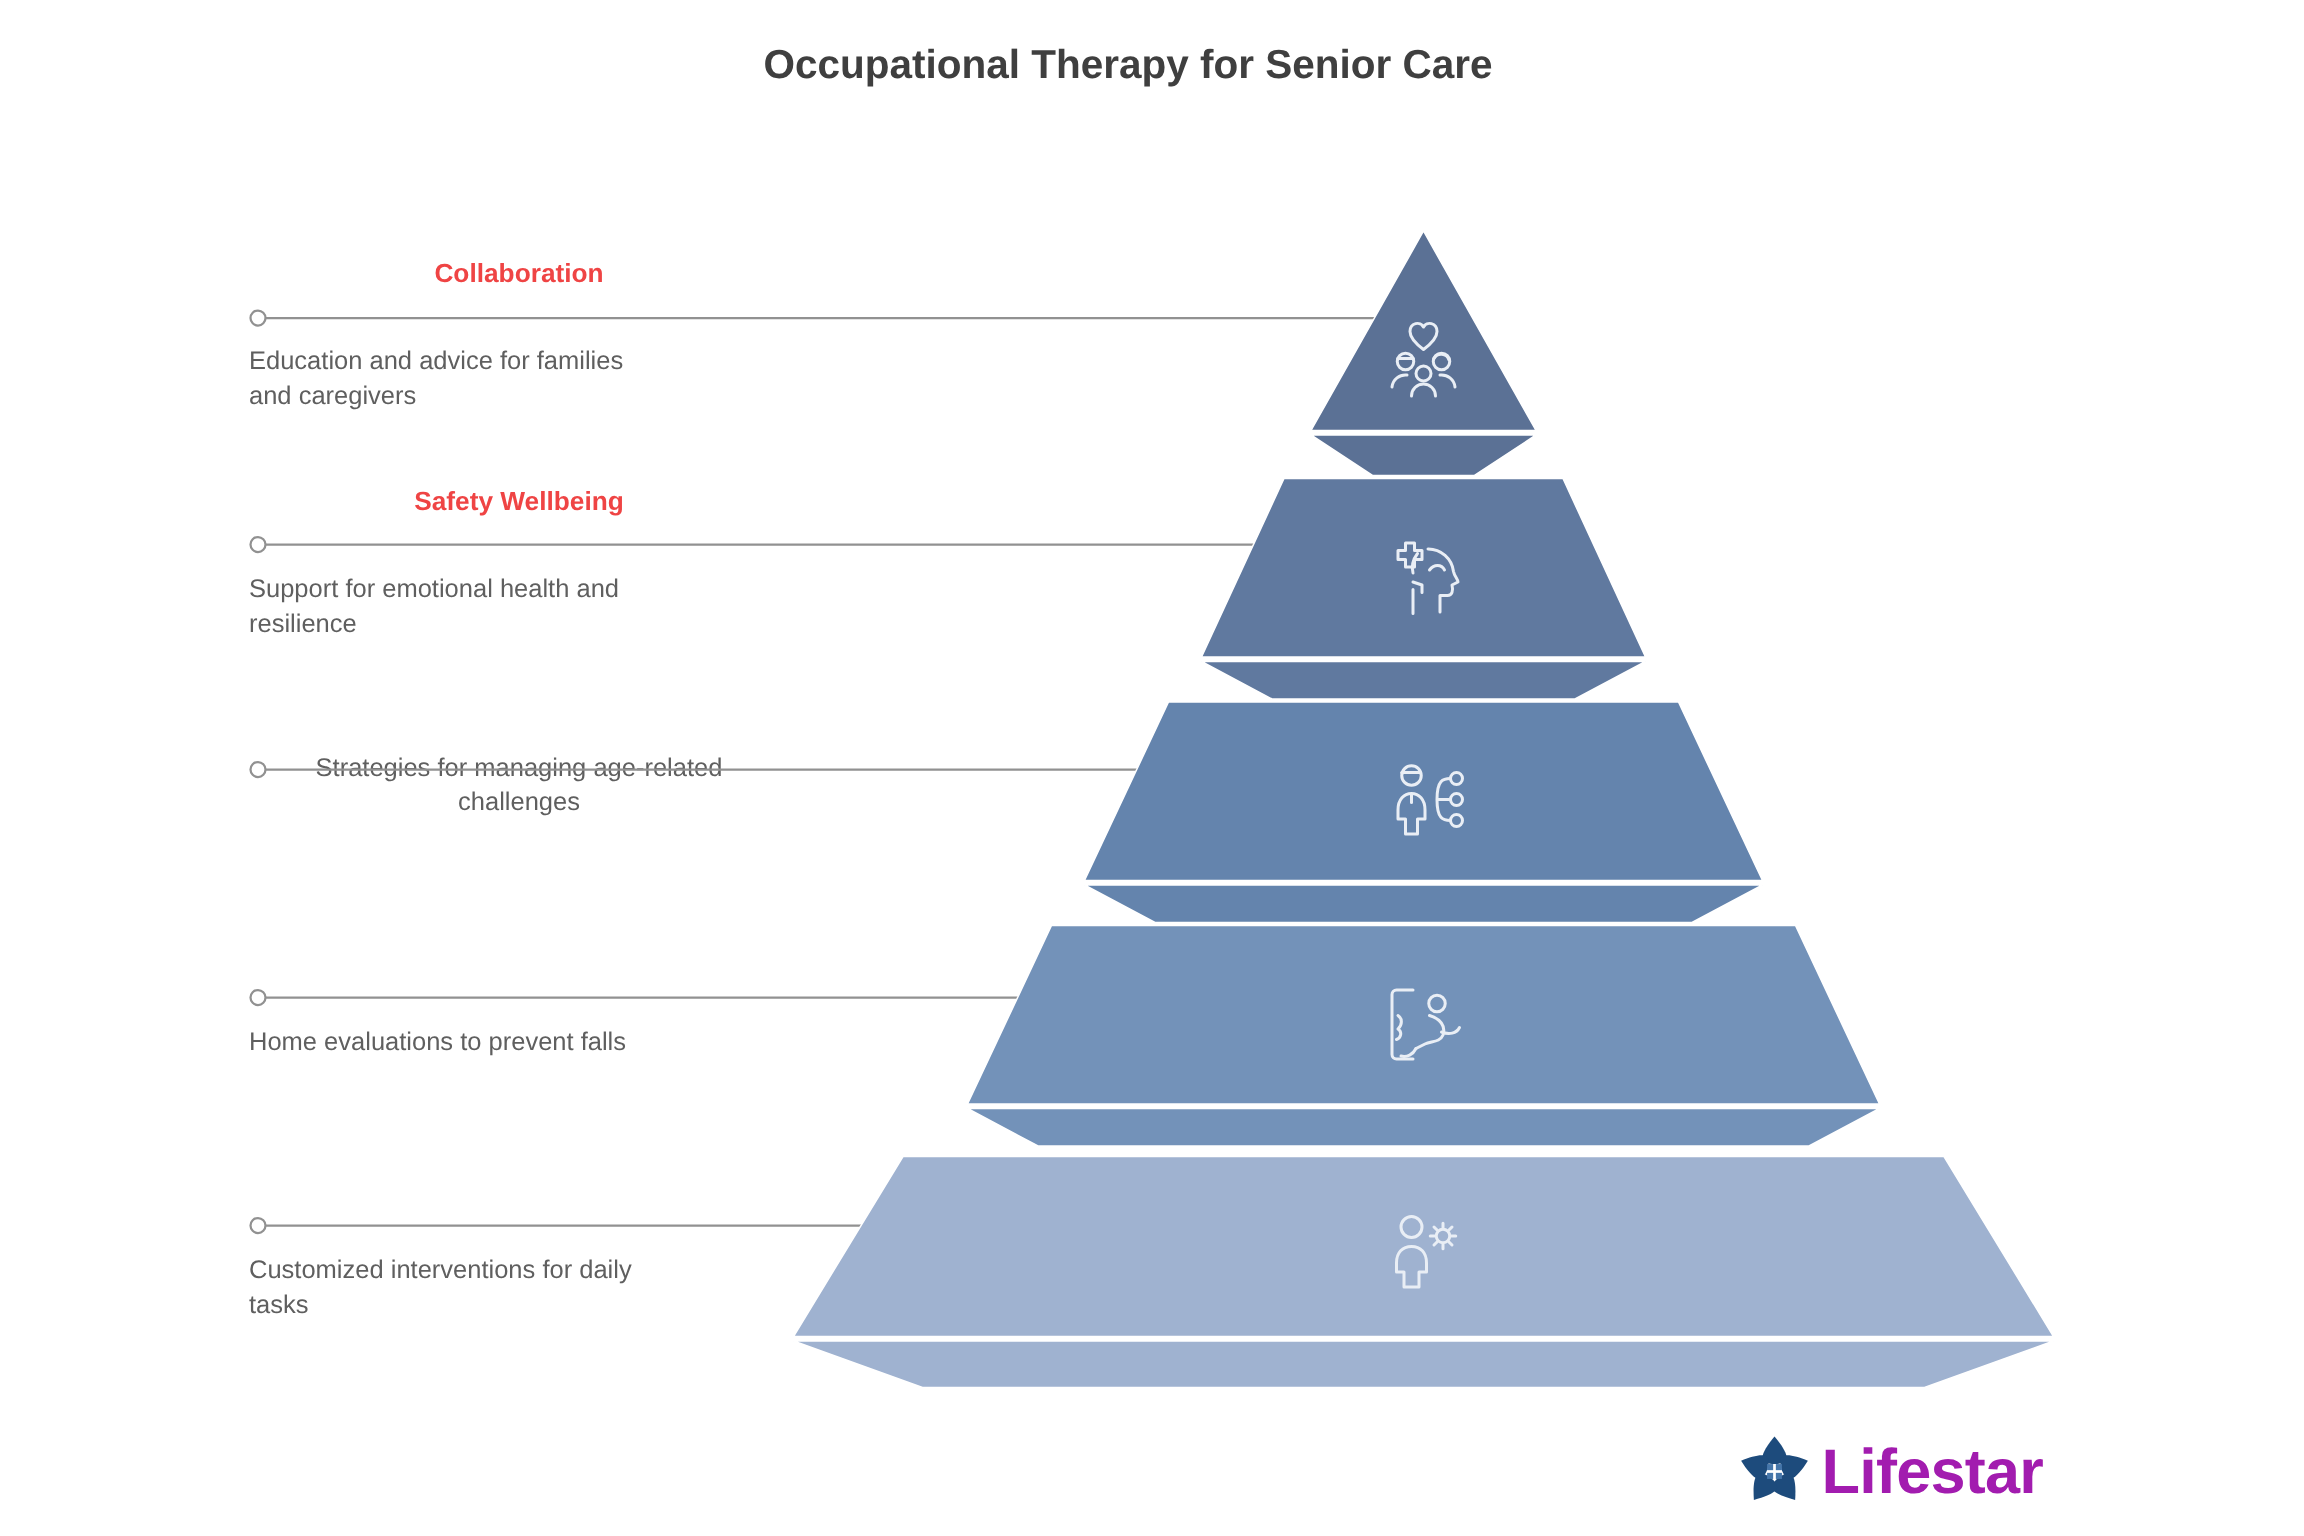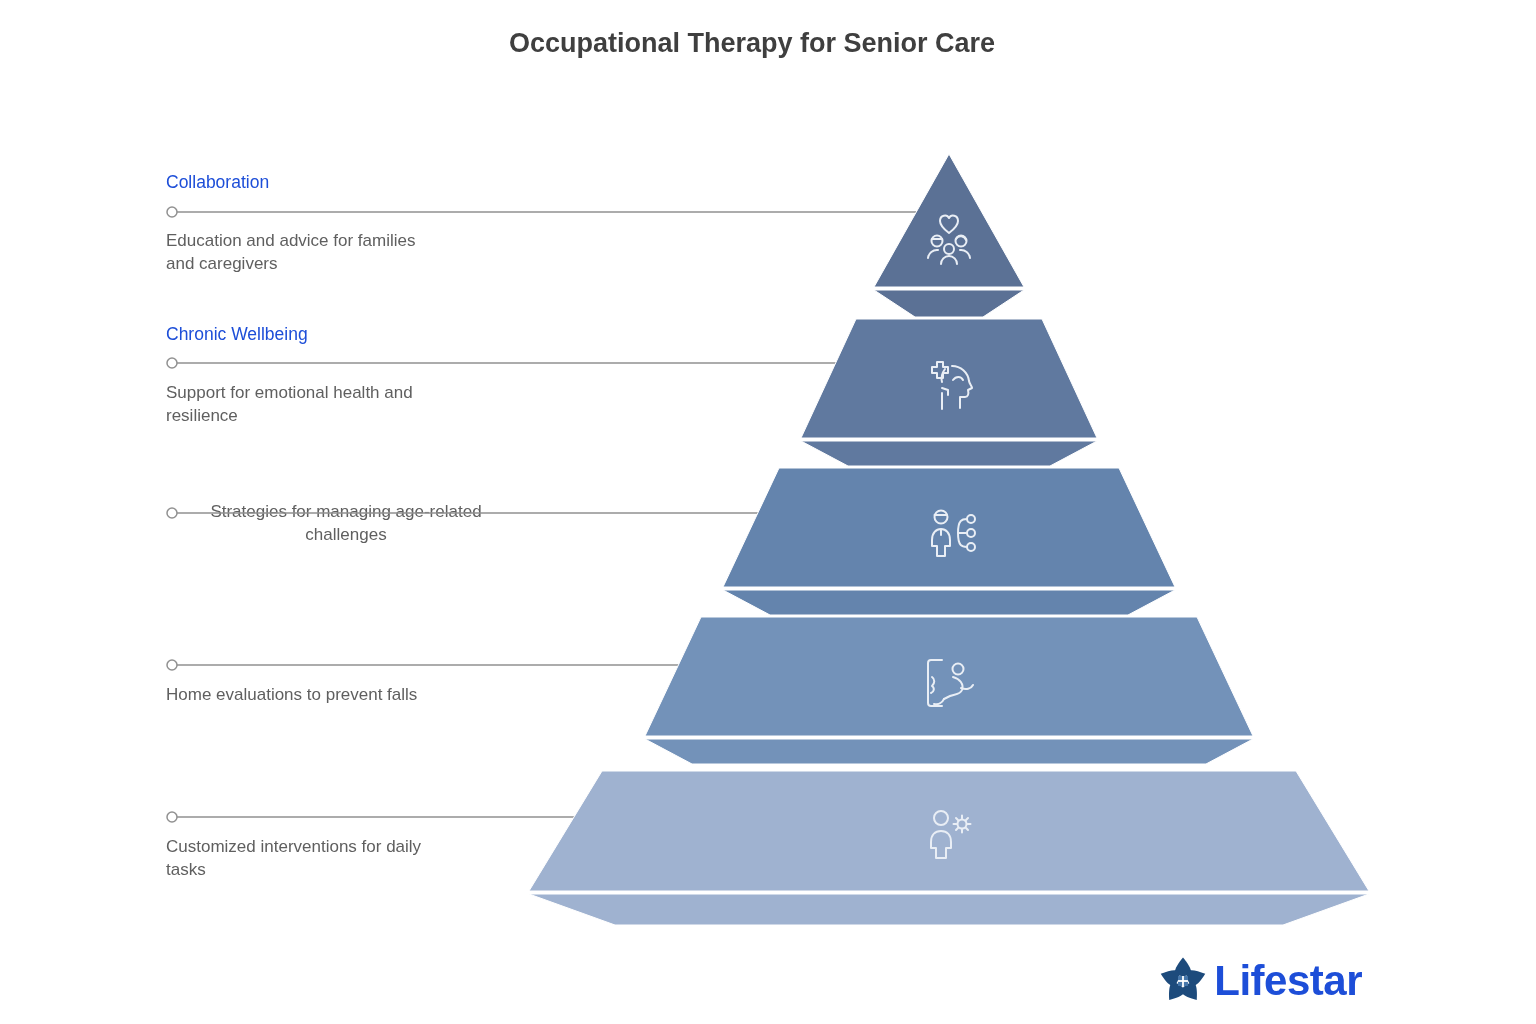--- a/index.html
+++ b/index.html
@@ -10,48 +10,48 @@
     position:relative;
     overflow:hidden;
   }
   .stage{position:absolute;inset:0;width:1384px;height:1024px;}
   .title{
     position:absolute;top:28px;left:752px;transform:translateX(-50%);
     font-size:27px;font-weight:bold;color:#3f3f3f;white-space:nowrap;
   }
   .pyr-svg{position:absolute;left:0;top:0;}
   .level-text{position:absolute;left:166px;width:360px;}
-  .level-label{font-size:17.5px;font-weight:normal;color:#1d4ed8;}
+  .level-label{font-size:17.5px;font-weight:bold;color:#ef4444;text-align:center;}
   .level-desc{font-size:17px;color:#5f5f5f;line-height:23px;white-space:pre-line;}
   .lbl-1{top:172px;} .dsc-1{top:229px;}
   .lbl-2{top:324px;} .dsc-2{top:381px;}
   .lbl-3{top:475px;} .dsc-3{top:500px;text-align:center;}
   .lbl-4{top:627px;} .dsc-4{top:683px;}
   .lbl-5{top:777px;} .dsc-5{top:835px;}
   .logo{
     position:absolute;right:22px;bottom:16px;
     display:flex;align-items:center;gap:4px;
   }
   .logo-text{
-    font-size:42px;font-weight:bold;color:#1d4ed8;letter-spacing:-0.5px;
+    font-size:42px;font-weight:bold;color:#a21caf;letter-spacing:-0.5px;
   }
   .icon-stroke{stroke:#e9eef5;stroke-width:2;fill:none;stroke-linecap:round;stroke-linejoin:round;}
 </style>
 </head>
 <body>
 
 <div class="stage">
 
   <div class="title">Occupational Therapy for Senior Care</div>
 
   <div class="level-text lbl-1 level-label">Collaboration</div>
   <div class="level-text dsc-1 level-desc">Education and advice for families
 and caregivers</div>
 
-  <div class="level-text lbl-2 level-label">Chronic Wellbeing</div>
+  <div class="level-text lbl-2 level-label">Safety Wellbeing</div>
   <div class="level-text dsc-2 level-desc">Support for emotional health and
 resilience</div>
 
   <div class="level-text dsc-3 level-desc">Strategies for managing age-related
 challenges</div>
 
   <div class="level-text dsc-4 level-desc">Home evaluations to prevent falls</div>
 
   <div class="level-text dsc-5 level-desc">Customized interventions for daily
 tasks</div>

